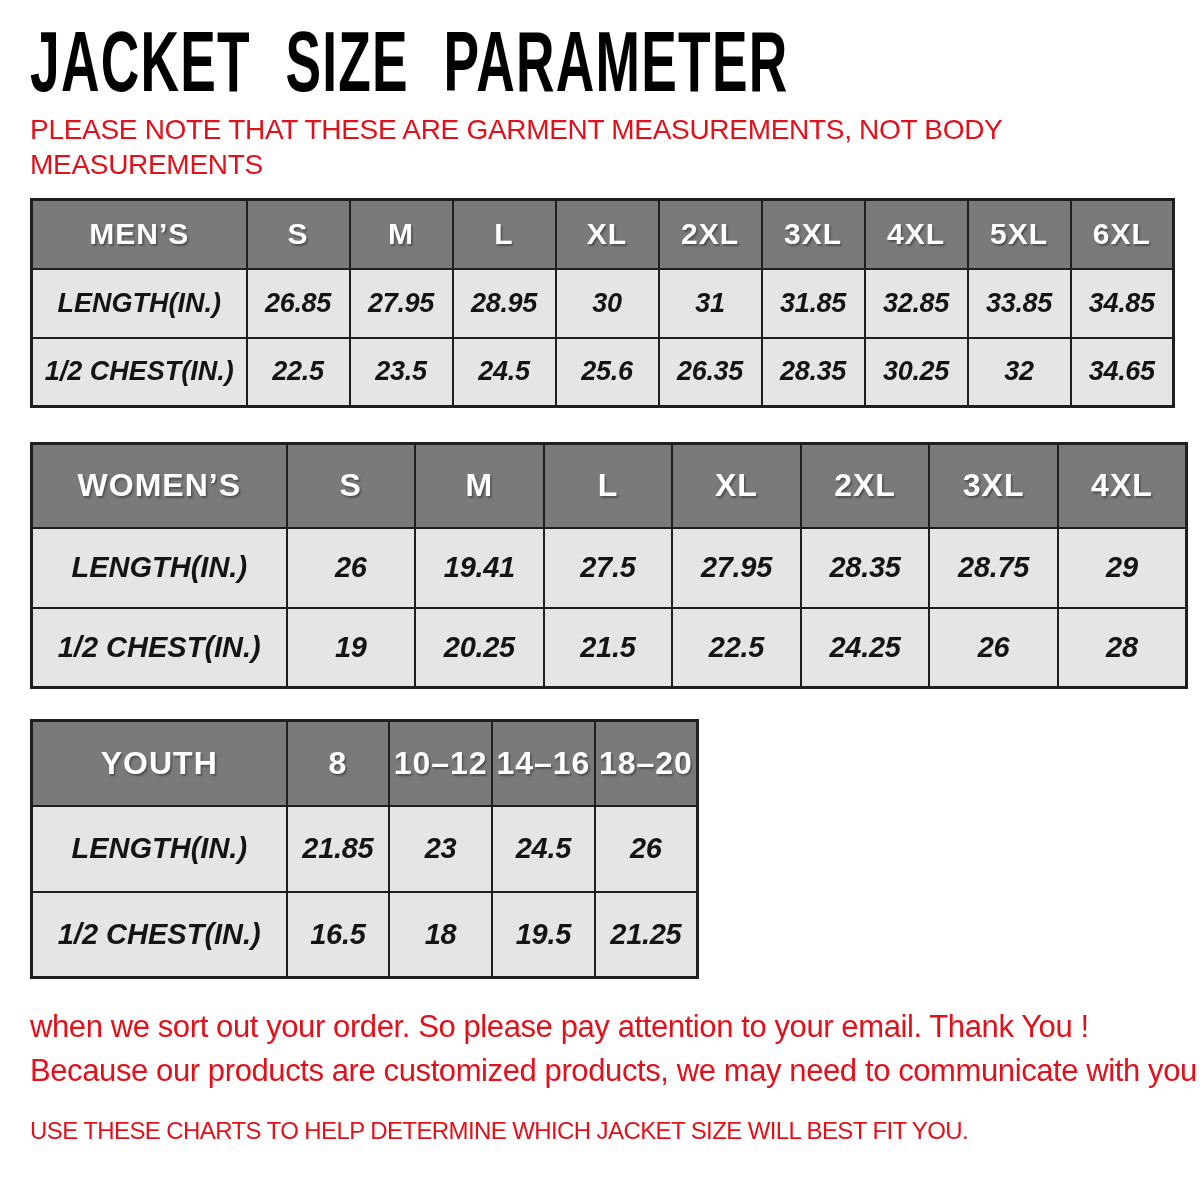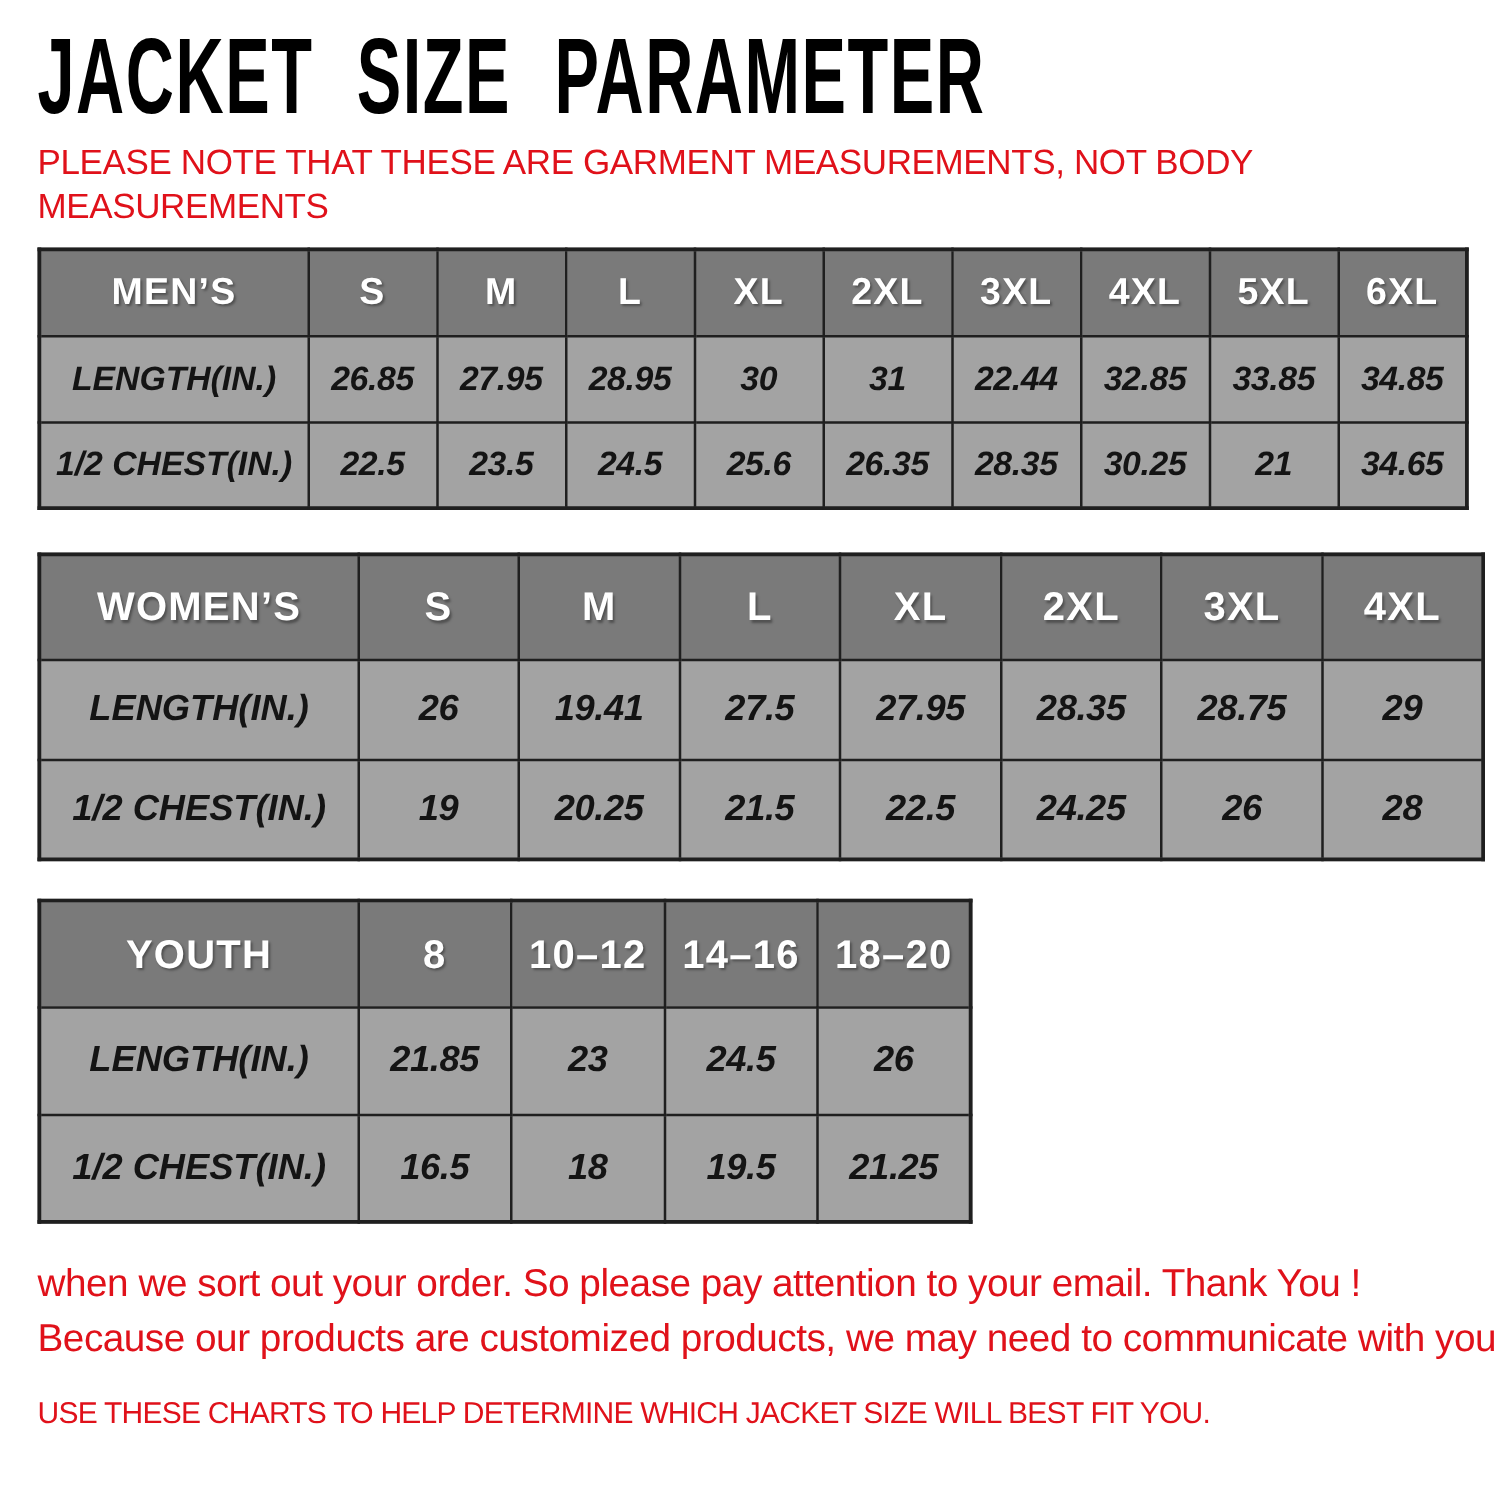--- a/index.html
+++ b/index.html
@@ -39,21 +39,21 @@
     color: var(--accent-red);
     font-size: 28px;
     line-height: 35px;
     font-weight: 400;
     letter-spacing: -0.3px;
   }
   table.tbl {
     border-collapse: collapse;
     table-layout: fixed;
     border: 3px solid var(--border-dark);
-    background: #a3a3a3;
+    background: #e5e5e5;
   }
   .tbl th, .tbl td {
     border: 2px solid var(--border-dark);
     text-align: center;
     vertical-align: middle;
     padding: 0;
     overflow: hidden;
   }
   .tbl th {
     background: var(--header-gray);
@@ -68,21 +68,21 @@
   .mens   { width: 1145px; margin-top: 16px; }
   .mens th { height: 69px; font-size: 30px; }
   .mens td { height: 69px; font-size: 27px; }
   .mens .c0 { width: 215px; }
 
   .womens { width: 1158px; margin-top: 34px; }
   .womens th { height: 84px; font-size: 32px; }
   .womens td { height: 80px; font-size: 29px; }
   .womens .c0 { width: 255px; }
 
-  .youth  { width: 748px; margin-top: 30px; }
+  .youth  { width: 669px; margin-top: 30px; }
   .youth th { height: 85px; font-size: 32px; }
   .youth td { height: 86px; font-size: 29px; }
   .youth .c0 { width: 255px; }
 
   .footer-para {
     margin-top: 26px;
     color: var(--accent-red);
     font-size: 31px;
     line-height: 44px;
     font-weight: 400;
@@ -123,35 +123,35 @@
       <th>5XL</th>
       <th>6XL</th>
     </tr>
     <tr>
       <td class="row-label">LENGTH(IN.)</td>
       <td>26.85</td>
       <td>27.95</td>
       <td>28.95</td>
       <td>30</td>
       <td>31</td>
-      <td>22.44</td>
+      <td>31.85</td>
       <td>32.85</td>
       <td>33.85</td>
       <td>34.85</td>
     </tr>
     <tr>
       <td class="row-label">1/2 CHEST(IN.)</td>
       <td>22.5</td>
       <td>23.5</td>
       <td>24.5</td>
       <td>25.6</td>
       <td>26.35</td>
       <td>28.35</td>
       <td>30.25</td>
-      <td>21</td>
+      <td>32</td>
       <td>34.65</td>
     </tr>
   </tbody>
     </table>
 
   <table class="tbl womens">
     <tbody>
         <tr>
       <th class="c0">WOMEN’S</th>
       <th>S</th>

